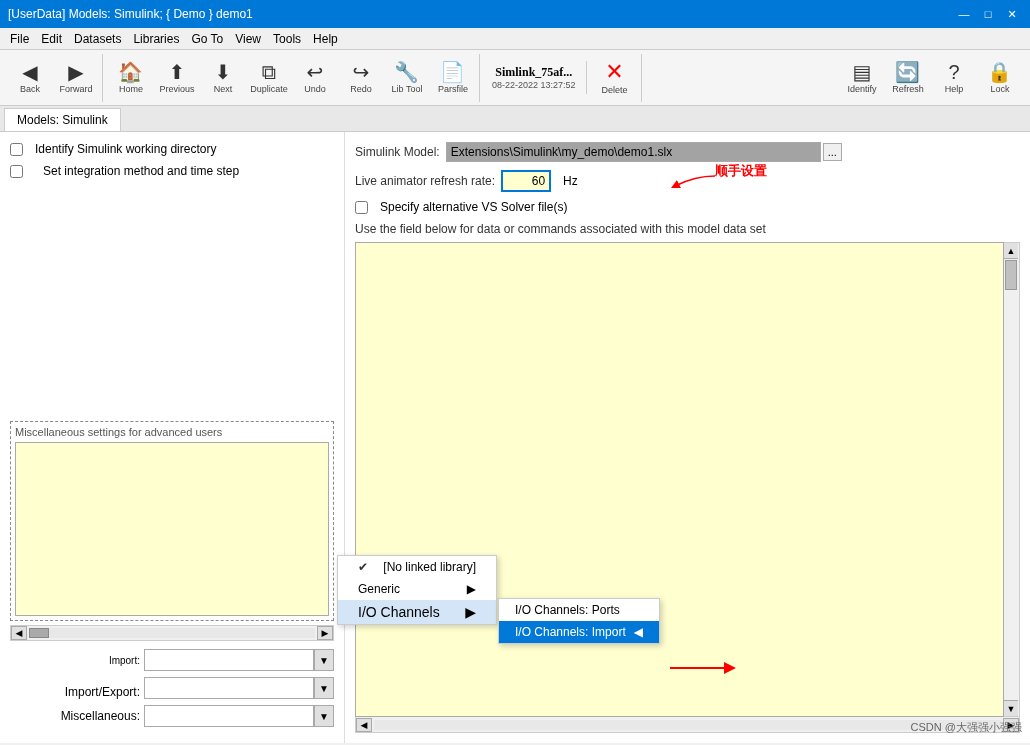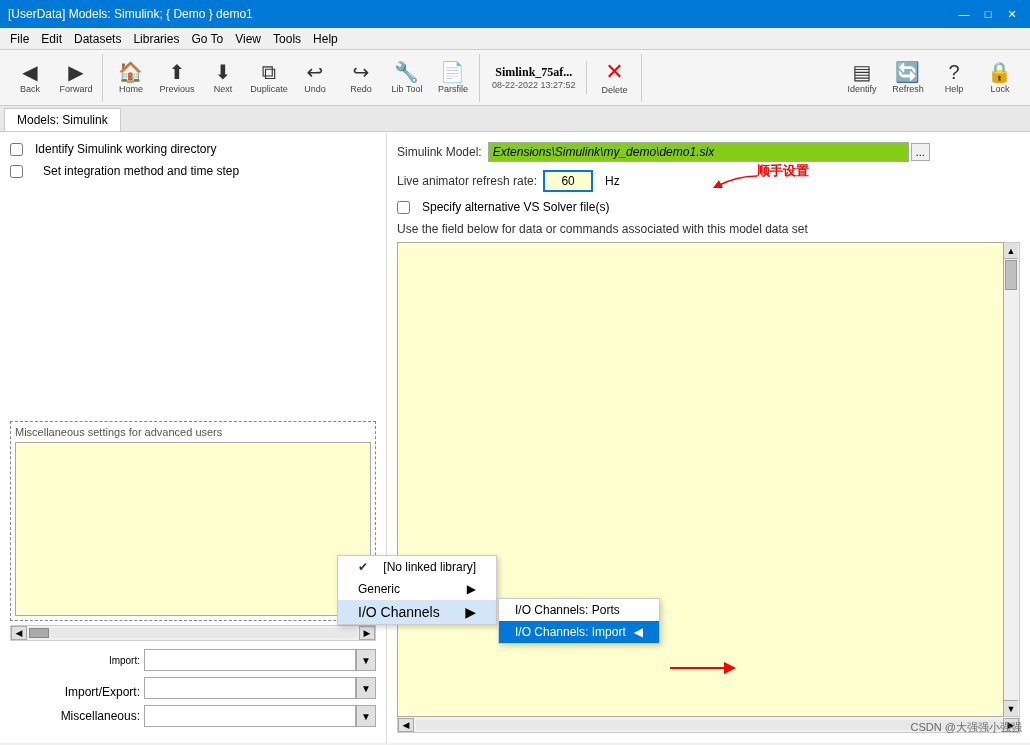--- a/index.html
+++ b/index.html
@@ -174,21 +174,21 @@
 </div>
 
 <div class="tab-bar">
   <div class="tab active">
     <span>Models: Simulink</span>
   </div>
 </div>
 
 <div class="main-content" style="position:relative;">
 
-  <div class="left-panel" style="display:flex; flex-direction:column; width:387px; border-right:1px solid #ddd; padding:10px; background:white;">
+  <div class="left-panel" style="display:flex; flex-direction:column; width:345px; border-right:1px solid #ddd; padding:10px; background:white;">
 
     <div class="checkbox-row" style="margin-bottom:8px;">
       <input type="checkbox" style="">
       <label style="font-size:12px; margin-left:6px;">Identify Simulink working directory</label>
     </div>
     <div class="checkbox-row" style="margin-bottom:8px;gap:8px;">
       <input type="checkbox" style="">
       <label style="font-size:12px; margin-left:6px;">Set integration method and time step</label>
     </div>
 
@@ -223,27 +223,27 @@
         <div style="flex:1; height:22px; border:1px solid #aaa; background:white;"></div>
         <div class="dropdown-arrow" style="width:20px; height:22px; border:1px solid #aaa; background:#e0e0e0; display:flex; align-items:center; justify-content:center; cursor:pointer; font-size:10px;">▼</div>
       </div>
     </div>
   </div>
 
   <div style="flex:1; display:flex; flex-direction:column; background:white; padding:10px;">
 
     <div class="form-row" style="display:flex; align-items:center; margin-bottom:8px;">
       <span class="form-label" style="font-size:12px; margin-right:6px; white-space:nowrap;">Simulink Model:</span>
-      <input type="text" class="form-input form-input-wide" style="border: 1px solid rgb(170, 170, 170); padding: 2px 4px; font-size: 12px; background: #84cc16; width: 421px; font-style: italic;" value="Extensions\Simulink\my_demo\demo1.slx">
+      <input type="text" class="form-input form-input-wide" style="border: 1px solid rgb(170, 170, 170); padding: 2px 4px; font-size: 12px; background: #a3a3a3; width: 375px;" value="Extensions\Simulink\my_demo\demo1.slx">
       <button class="browse-btn" style="padding:2px 4px; border:1px solid #aaa; background:#f0f0f0; cursor:pointer; font-size:11px; margin-left:2px;">...</button>
     </div>
 
     <div class="form-row" style="display:flex; align-items:center; margin-bottom:8px; position:relative;">
       <span class="form-label" style="font-size:12px; margin-right:6px; white-space:nowrap;">Live animator refresh rate:</span>
-      <input type="text" class="form-input form-input-narrow" style="border: 2px solid rgb(0, 120, 215); padding: 2px 12px; font-size: 12px; background: rgb(255, 255, 208); width: 50px; text-align: center;" value="60">
+      <input type="text" class="form-input form-input-narrow" style="border: 2px solid rgb(0, 120, 215); padding: 2px 4px; font-size: 12px; background: rgb(255, 255, 208); width: 50px; text-align: right;" value="60">
       <span style="margin-left:12px; font-size:12px;">Hz</span>
 
       <svg style="position:absolute; left:260px; top:-2px; width:120px; height:30px;" viewBox="0 0 120 30">
         <defs>
             <marker id="arr1" markerWidth="6" markerHeight="6" refX="3" refY="3" orient="auto">
               <path d="M0,0 L6,3 L0,6 Z" fill="red"></path>
             </marker>
           </defs>
         <path d="M100,8 Q80,8 60,18" stroke="red" stroke-width="1.5" fill="none" marker-end="url(#arr1)"></path>
       </svg>

